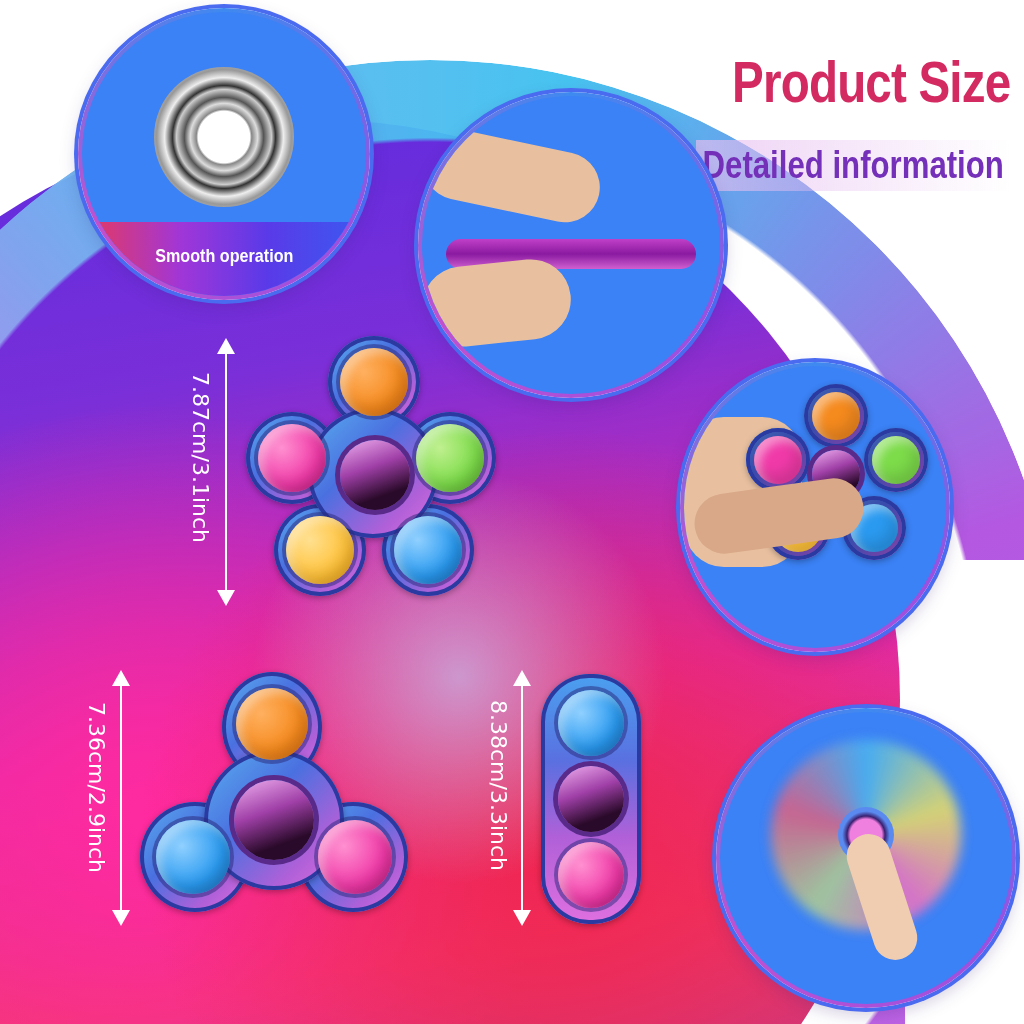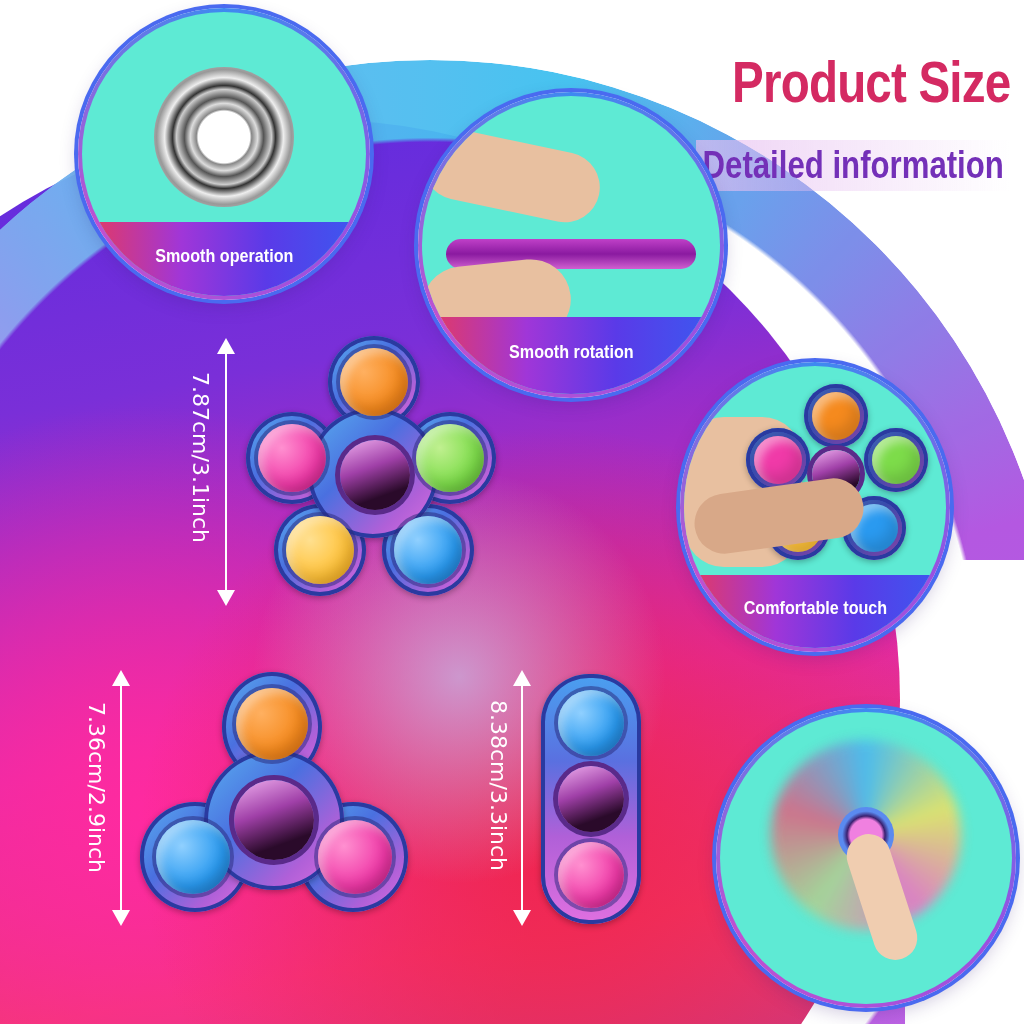--- a/index.html
+++ b/index.html
@@ -16,21 +16,21 @@
     -webkit-mask:radial-gradient(circle, transparent 61.5%, #000 62%);
     mask:radial-gradient(circle, transparent 61.5%, #000 62%);opacity:0.95;}
   .right-white{position:absolute;left:905px;top:560px;width:140px;height:480px;background:#fff;}
   .title{position:absolute;right:14px;top:48px;font-size:58px;font-weight:bold;color:#d42a62;letter-spacing:-1px;transform:scaleX(0.82);transform-origin:right;}
   .subtitle{position:absolute;right:14px;top:140px;font-size:38px;font-weight:bold;color:#7430b8;transform:scaleX(0.82);transform-origin:right;
     padding:4px 8px;background:linear-gradient(90deg,rgba(230,190,240,0.7),rgba(255,255,255,0));}
   .feature{position:absolute;border-radius:50%;overflow:hidden;background:#fff;
     box-shadow:0 0 0 4px #4a6af0, 0 6px 18px rgba(60,30,120,0.25);}
   .feature::before{content:"";position:absolute;inset:-4px;border-radius:50%;
     background:conic-gradient(#3e8af0,#9a50e0,#c050d0,#3e8af0);z-index:0;}
-  .feature .inner{position:absolute;inset:4px;border-radius:50%;background:#5eead4;overflow:hidden;z-index:1;}
+  .feature .inner{position:absolute;inset:4px;border-radius:50%;background:#3b82f6;overflow:hidden;z-index:1;}
   .feature .band{position:absolute;left:0;right:0;bottom:0;height:26%;
     background:linear-gradient(90deg,#e83a5a 0%,#a036d8 35%,#5a3ae8 65%,#3a5af0 100%);
     display:flex;align-items:center;justify-content:center;}
   .feature .band span{color:#fff;font-weight:bold;font-size:19px;transform:scaleX(0.85);white-space:nowrap;margin-top:-6px;}
   .f1{left:78px;top:8px;width:292px;height:292px;}
   .f2{left:418px;top:92px;width:306px;height:306px;}
   .f3{left:680px;top:362px;width:270px;height:290px;}
   .f4{left:716px;top:708px;width:300px;height:300px;}
   .bearing{position:absolute;left:50%;top:44%;transform:translate(-50%,-50%);width:140px;height:140px;border-radius:50%;
     background:radial-gradient(circle,#fff 26%,#888 28%,#ddd 34%,#555 40%,#ccc 48%,#333 52%,#eee 60%,#999 68%,#f4f4f4 100%);}
@@ -70,46 +70,40 @@
       <span>Smooth operation</span>
     </div>
   </div>
 </div>
 
 <div class="feature f2">
   <div class="inner">
     <div class="finger" style="left:0;top:15%;width:60%;height:70px;transform:rotate(12deg);"></div>
     <div class="side-spinner"></div>
     <div class="finger" style="left:0;top:56%;width:50%;height:80px;transform:rotate(-6deg);"></div>
-    <div class="band">
-      <span>Smooth rotation</span>
-    </div>
   </div>
 </div>
 
 <div class="feature f3">
   <div class="inner">
     <div class="finger" style="left:0;top:18%;width:45%;height:150px;"></div>
     <div class="spinner" style="left:62px;top:18px;width:180px;height:180px;">
       <div class="arm" style="left:58px;top:0;width:64px;height:64px;"></div>
       <div class="arm" style="left:118px;top:44px;width:64px;height:64px;"></div>
       <div class="arm" style="left:96px;top:112px;width:64px;height:64px;"></div>
       <div class="arm" style="left:20px;top:112px;width:64px;height:64px;"></div>
       <div class="arm" style="left:0;top:44px;width:64px;height:64px;"></div>
       <div class="btn" style="left:66px;top:8px;width:48px;height:48px;background:#f58a1e;"></div>
       <div class="btn" style="left:126px;top:52px;width:48px;height:48px;background:#7ddc4a;"></div>
       <div class="btn" style="left:104px;top:120px;width:48px;height:48px;background:#2a9af0;"></div>
       <div class="btn" style="left:28px;top:120px;width:48px;height:48px;background:#ffc23a;"></div>
       <div class="btn" style="left:8px;top:52px;width:48px;height:48px;background:#f03aa8;"></div>
       <div class="center" style="left:66px;top:66px;width:48px;height:48px;"></div>
     </div>
     <div class="finger" style="left:10px;top:120px;width:170px;height:60px;transform:rotate(-8deg);background:#d8a888;"></div>
-    <div class="band">
-      <span>Comfortable touch</span>
-    </div>
   </div>
 </div>
 
 <div class="feature f4">
   <div class="inner">
     <div class="blur-disc"></div>
     <div class="hub"></div>
     <div class="finger" style="left:140px;top:120px;width:44px;height:130px;transform:rotate(-18deg);background:#f0cdb0;"></div>
   </div>
 </div>

